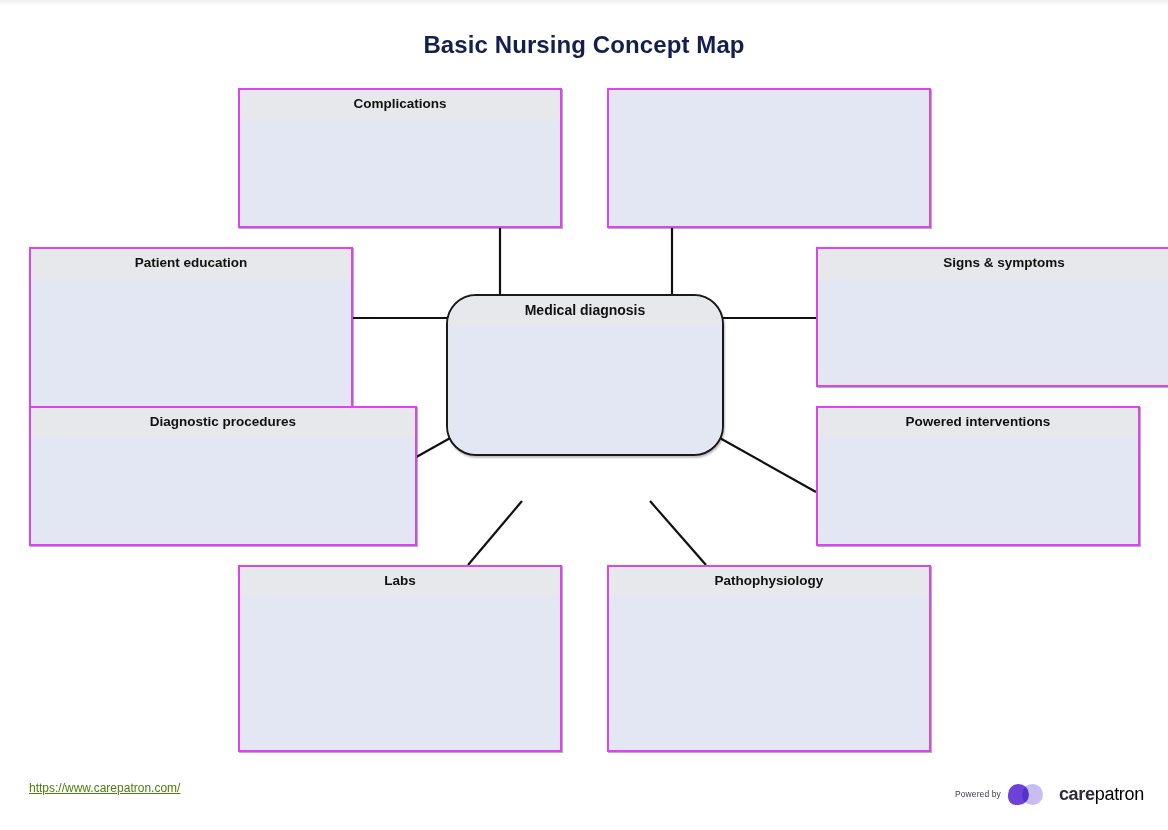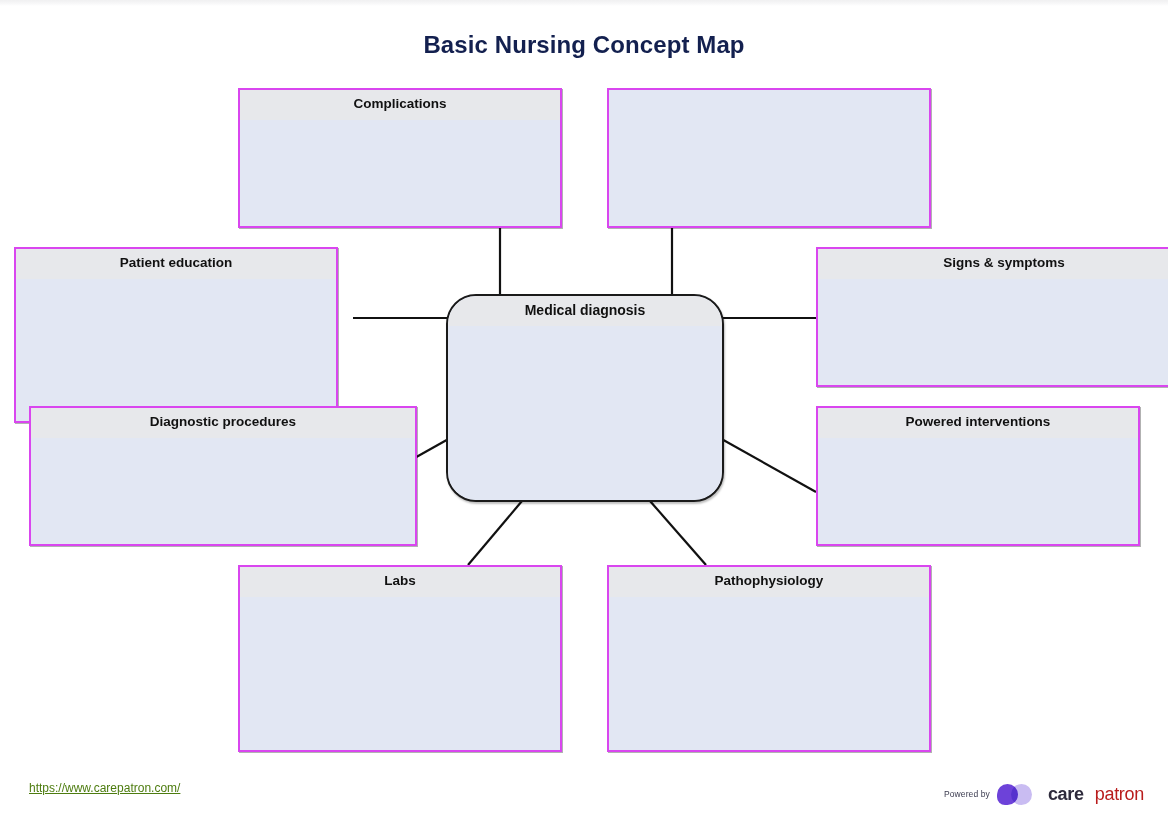--- a/index.html
+++ b/index.html
@@ -137,21 +137,21 @@
     border-radius: 50%;
     mix-blend-mode: multiply;
   }
   #brand .wordmark {
     font-size: 18px;
     letter-spacing: -0.3px;
     line-height: 1;
     white-space: nowrap;
   }
   #brand .wordmark .w1 { font-weight: bold; color: #2e2b3c; }
-  #brand .wordmark .w2 { font-weight: normal; color: #b91c1c; margin-left: 11px; }
+  #brand .wordmark .w2 { font-weight: normal; color: #000000; }
 </style>
 </head>
 <body>
 
 <div id="page">
 
   <div id="top-edge"></div>
 
   <div id="title">Basic Nursing Concept Map</div>
 
@@ -167,21 +167,21 @@
     </svg>
 
   <div id="nodes-layer">
       <div class="node" style="left: 238px; top: 88px; width: 324px; height: 140px;">
         <div class="hdr">Complications</div>
         <div class="bdy"></div>
       </div>
       <div class="node" style="left: 607px; top: 88px; width: 324px; height: 140px;">
         <div class="bdy"></div>
       </div>
-      <div class="node" style="left: 14px; top: 247px; width: 324px; height: 176px;">
+      <div class="node" style="left: 29px; top: 247px; width: 324px; height: 176px;">
         <div class="hdr">Patient education</div>
         <div class="bdy"></div>
       </div>
       <div class="node" style="left: 816px; top: 247px; width: 376px; height: 140px; padding-left: 12px;">
         <div class="hdr">Signs &amp; symptoms</div>
         <div class="bdy"></div>
       </div>
       <div class="node" style="left: 29px; top: 406px; width: 388px; height: 140px;">
         <div class="hdr">Diagnostic procedures</div>
         <div class="bdy"></div>
@@ -193,21 +193,21 @@
       <div class="node" style="left: 238px; top: 565px; width: 324px; height: 187px;">
         <div class="hdr">Labs</div>
         <div class="bdy"></div>
       </div>
       <div class="node" style="left: 607px; top: 565px; width: 324px; height: 187px;">
         <div class="hdr">Pathophysiology</div>
         <div class="bdy"></div>
       </div>
     </div>
 
-  <div class="node center" id="center-node" style="left: 446px; top: 294px; width: 278px; height: 208px;">
+  <div class="node center" id="center-node" style="left: 446px; top: 294px; width: 278px; height: 162px;">
     <div class="hdr">Medical diagnosis</div>
     <div class="bdy"></div>
   </div>
 
   <a id="footer-url" href="#">https://www.carepatron.com/</a>
 
   <div id="brand">
     <span class="powered">Powered by</span>
     <span class="mark">
       <span class="blob"></span>

